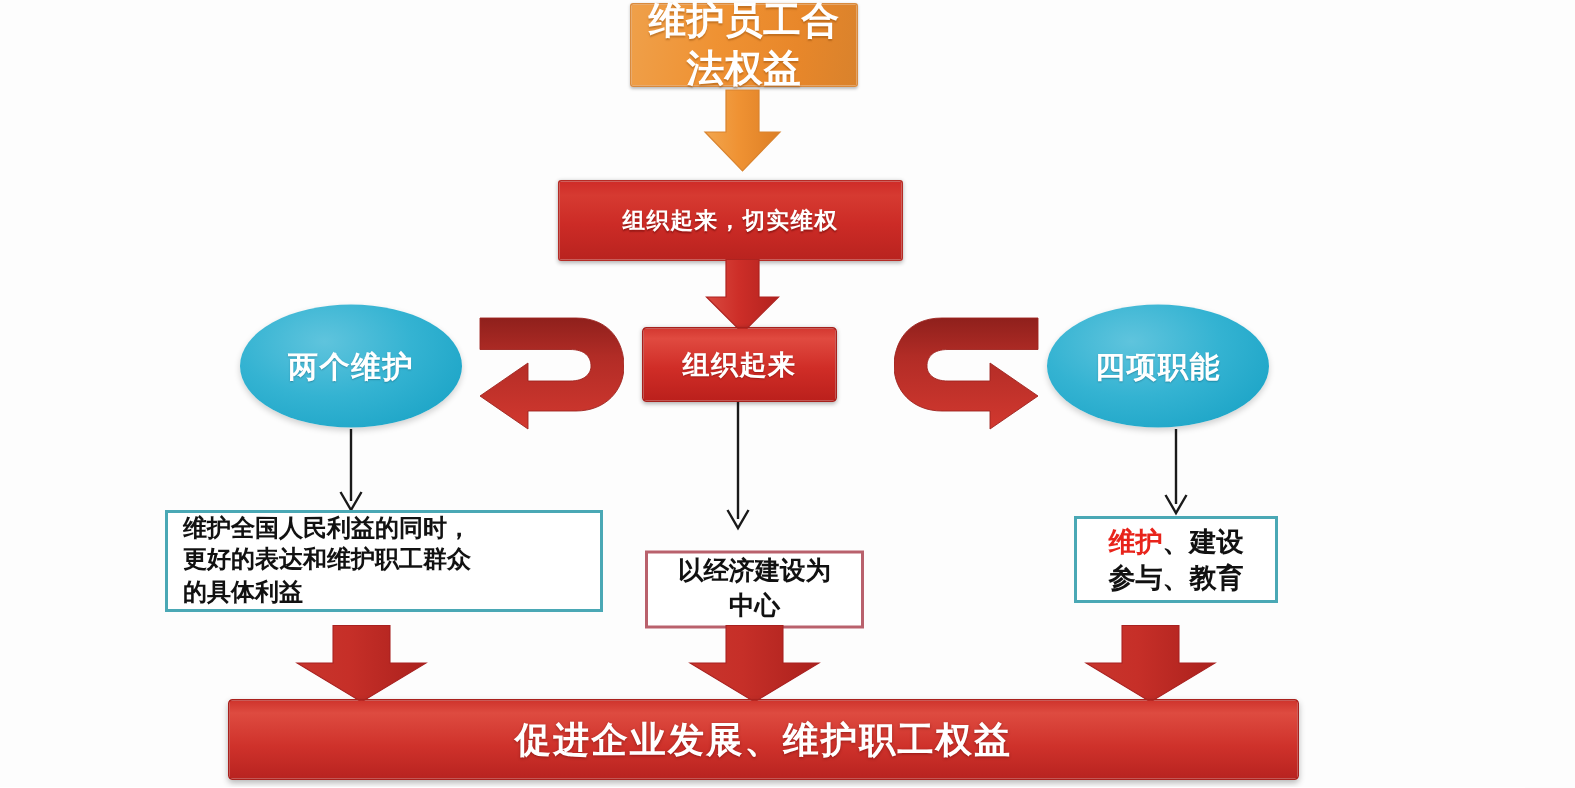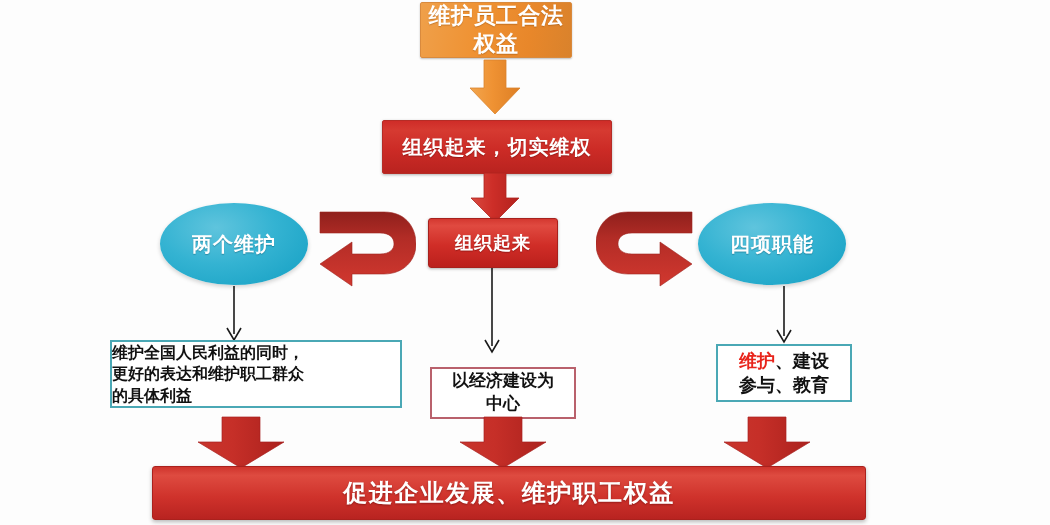--- a/index.html
+++ b/index.html
@@ -19,38 +19,38 @@
 
   
   .top-banner {
     left: 420px; top: 2px; width: 150px; height: 54px;
     background: linear-gradient(100deg, #efa04a 0%, #ef9233 38%, #e8872a 72%, #d9822c 100%);
     border: 1px solid #d98a3d;
     border-radius: 2px;
     box-shadow: 0 1px 2px rgba(0,0,0,0.25);
     display: flex; align-items: center; justify-content: center;
     color: #ffffff;
-    font-size: 22px;
+    font-size: 25px;
     font-weight: bold;
     line-height: 1.28;
     text-align: center;
     letter-spacing: 0.5px;
     text-shadow: 0 1px 1px rgba(120,60,0,0.35);
   }
 
   
   .red-banner {
-    left: 382px; top: 120px; width: 228px; height: 52px;
+    left: 372px; top: 120px; width: 228px; height: 52px;
     background: linear-gradient(180deg, #cf2c28 0%, #d63a31 18%, #cc2b26 55%, #b9231f 100%);
     border: 1px solid #b52c26;
     border-radius: 2px;
     box-shadow: 0 1px 3px rgba(0,0,0,0.3);
     display: flex; align-items: center; justify-content: center;
     color: #ffffff;
-    font-size: 20px;
+    font-size: 15px;
     font-weight: bold;
     letter-spacing: 1px;
     text-shadow: 0 1px 1px rgba(80,0,0,0.4);
     text-align: right;
   }
 
   
   .oval {
     width: 148px; height: 82px;
     border-radius: 50%;
@@ -88,20 +88,21 @@
     align-items: center; justify-content: center;
     color: #111111;
     font-weight: bold;
     line-height: 1.35;
     box-sizing: border-box;
   }
   .box-left {
     left: 110px; top: 340px; width: 292px; height: 68px;
     border: 2px solid #4aa8b5;
     align-items: flex-start;
+    padding-left: 10px;
     font-size: 16px;
   }
   .box-mid {
     left: 430px; top: 352px; width: 146px; height: 52px;
     border: 2px solid #b9616c;
     font-size: 17px;
     text-align: center;
     margin-top: 15px;
   }
   .box-right {

